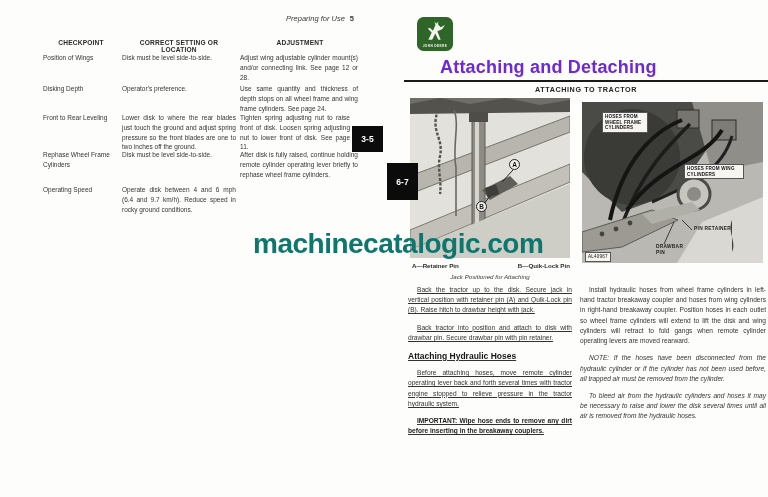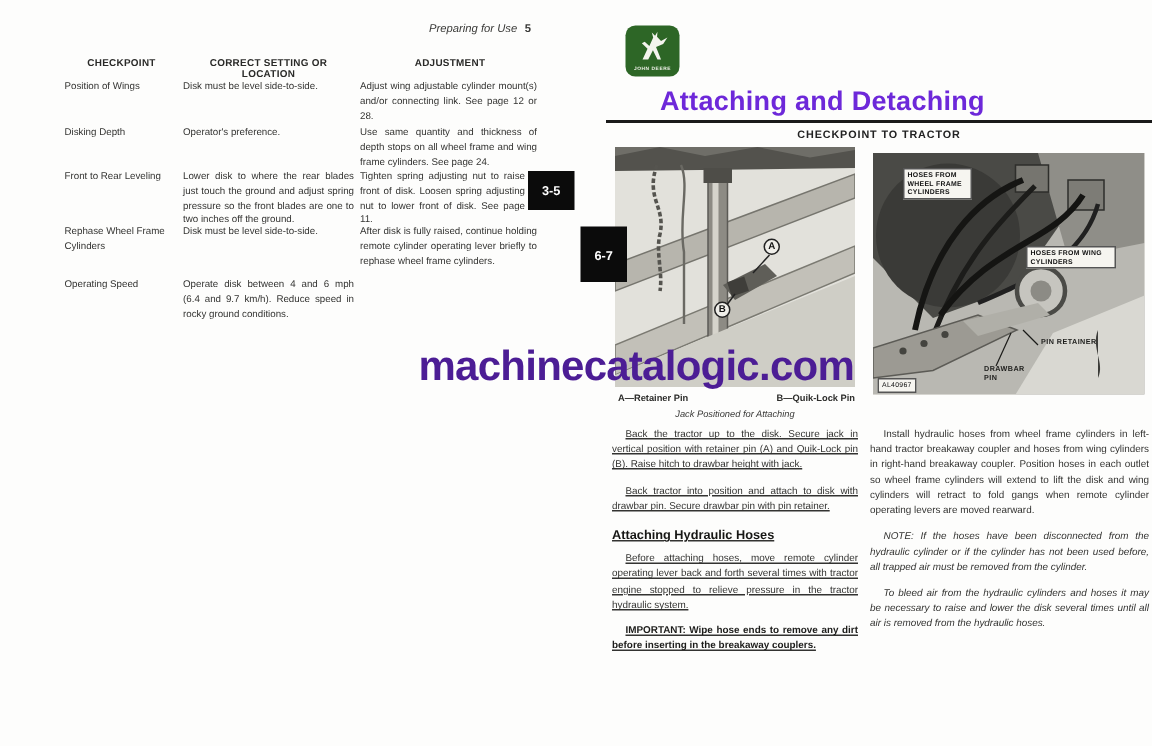--- a/index.html
+++ b/index.html
@@ -10,21 +10,21 @@
   
   .run-head { position:absolute; top:14px; left:250px; width:104px; text-align:right;
               font-size:7.5px; font-style:italic; color:#3a3a38; }
   .run-head b { font-style:normal; font-weight:bold; margin-left:5px; }
 
   .tbl-head { position:absolute; font-size:6.6px; font-weight:bold; letter-spacing:.2px; color:#2a2a28; }
   .cell { position:absolute; font-size:6.5px; line-height:1.5; color:#343432; text-align:justify; }
   .cell.c1 { text-align:left; }
 
   .edge-tab { position:absolute; background:#0b0b0b; color:#fefefe; font-weight:bold;
-              font-size:8.5px; display:flex; align-items:center; justify-content:center; z-index:30; }
+              font-size:8.5px; display:flex; align-items:center; justify-content:center; z-index:30;margin-top:12px; }
 
   
   .logo { position:absolute; top:16px; left:416px; width:38px; height:36px; }
   .jd-title { position:absolute; top:57px; left:412px; font-size:18px; font-weight:bold;
               letter-spacing:.2px; color:#6d28d9;margin-left:28px; }
   .jd-rule { position:absolute; top:80px; left:404px; width:364px; height:2px; background:#1a1a1a; }
   .section-head { position:absolute; top:85px; left:404px; width:364px; text-align:center;
                   font-size:7.2px; font-weight:bold; letter-spacing:.6px; color:#222; }
 
   .photo { position:absolute; overflow:hidden; background:#dddcd6; box-shadow:0 0 0 1px #c9c8c2 inset; }
@@ -40,21 +40,21 @@
   .cap-italic { position:absolute; font-size:6.2px; font-style:italic; color:#3a3a38; text-align:center; }
 
   .col { position:absolute; font-size:6.6px; line-height:1.55; color:#333331; text-align:justify; }
   .col p { text-indent:9px; margin-bottom:7px; }
   .col h3 { font-size:8.5px; font-weight:bold; color:#161614; margin:2px 0 5px 0; }
   .col p.imp { font-weight:bold; color:#1c1c1a; }
   .col p.note { font-style:italic; }
 
   
   .watermark { position:absolute; top:228px; left:253px; font-size:28px; font-weight:bold;
-               letter-spacing:-0.5px; color:#4c1d95; z-index:60; white-space:nowrap;margin-left:26px; }
+               letter-spacing:-0.5px; color:#0f766e; z-index:60; white-space:nowrap; }
 </style>
 </head>
 <body>
 
 <div id="page">
 
   <div class="run-head">
     <span>Preparing for Use</span><b>5</b>
   </div>
 
@@ -88,21 +88,21 @@
   <div class="logo">
     <svg width="38" height="36" viewBox="0 0 40 38">
       <rect x="1" y="1" width="38" height="36" rx="7" fill="#2d6626"></rect>
       <path d="M13 25 L16.5 17.5 L12.5 13.5 L14.5 12.5 L17.8 15.5 L20.5 9.5 L19.5 6 L21.8 8.2 L23.5 5.5 L23.2 9 L26 12 L30.5 9.5 L27.5 14 L22.5 16.2 L26 25 L23.5 25 L20.3 18.5 L17 25 Z" fill="#f4f4ee"></path>
       <text x="20" y="32.5" text-anchor="middle" font-size="3.4" font-weight="bold" fill="#f4f4ee" font-family="Liberation Sans, sans-serif" letter-spacing="0.4">JOHN DEERE</text>
     </svg>
   </div>
 
   <div class="jd-title">Attaching and Detaching</div>
   <div class="jd-rule"></div>
-  <div class="section-head">CHECKPOINT TO TRACTOR</div>
+  <div class="section-head">ATTACHING TO TRACTOR</div>
 
   <div class="photo" style="left:410px; top:98px; width:160px; height:160px;">
     <svg width="160" height="160" viewBox="0 0 160 160">
       <rect width="160" height="160" fill="#e2e1db"></rect>
       <rect x="0" y="0" width="160" height="12" fill="#6f6e68"></rect>
       <path d="M0 6 L30 0 L60 6 L95 0 L130 7 L160 2 L160 14 L0 16 Z" fill="#53524d"></path>
 
       <path d="M0 78 L160 18 L160 34 L0 96 Z" fill="#b7b5ad" stroke="#76756e" stroke-width="1"></path>
 
       <path d="M0 132 L160 66 L160 84 L0 152 Z" fill="#c2c0b8" stroke="#7b7a72" stroke-width="1"></path>

